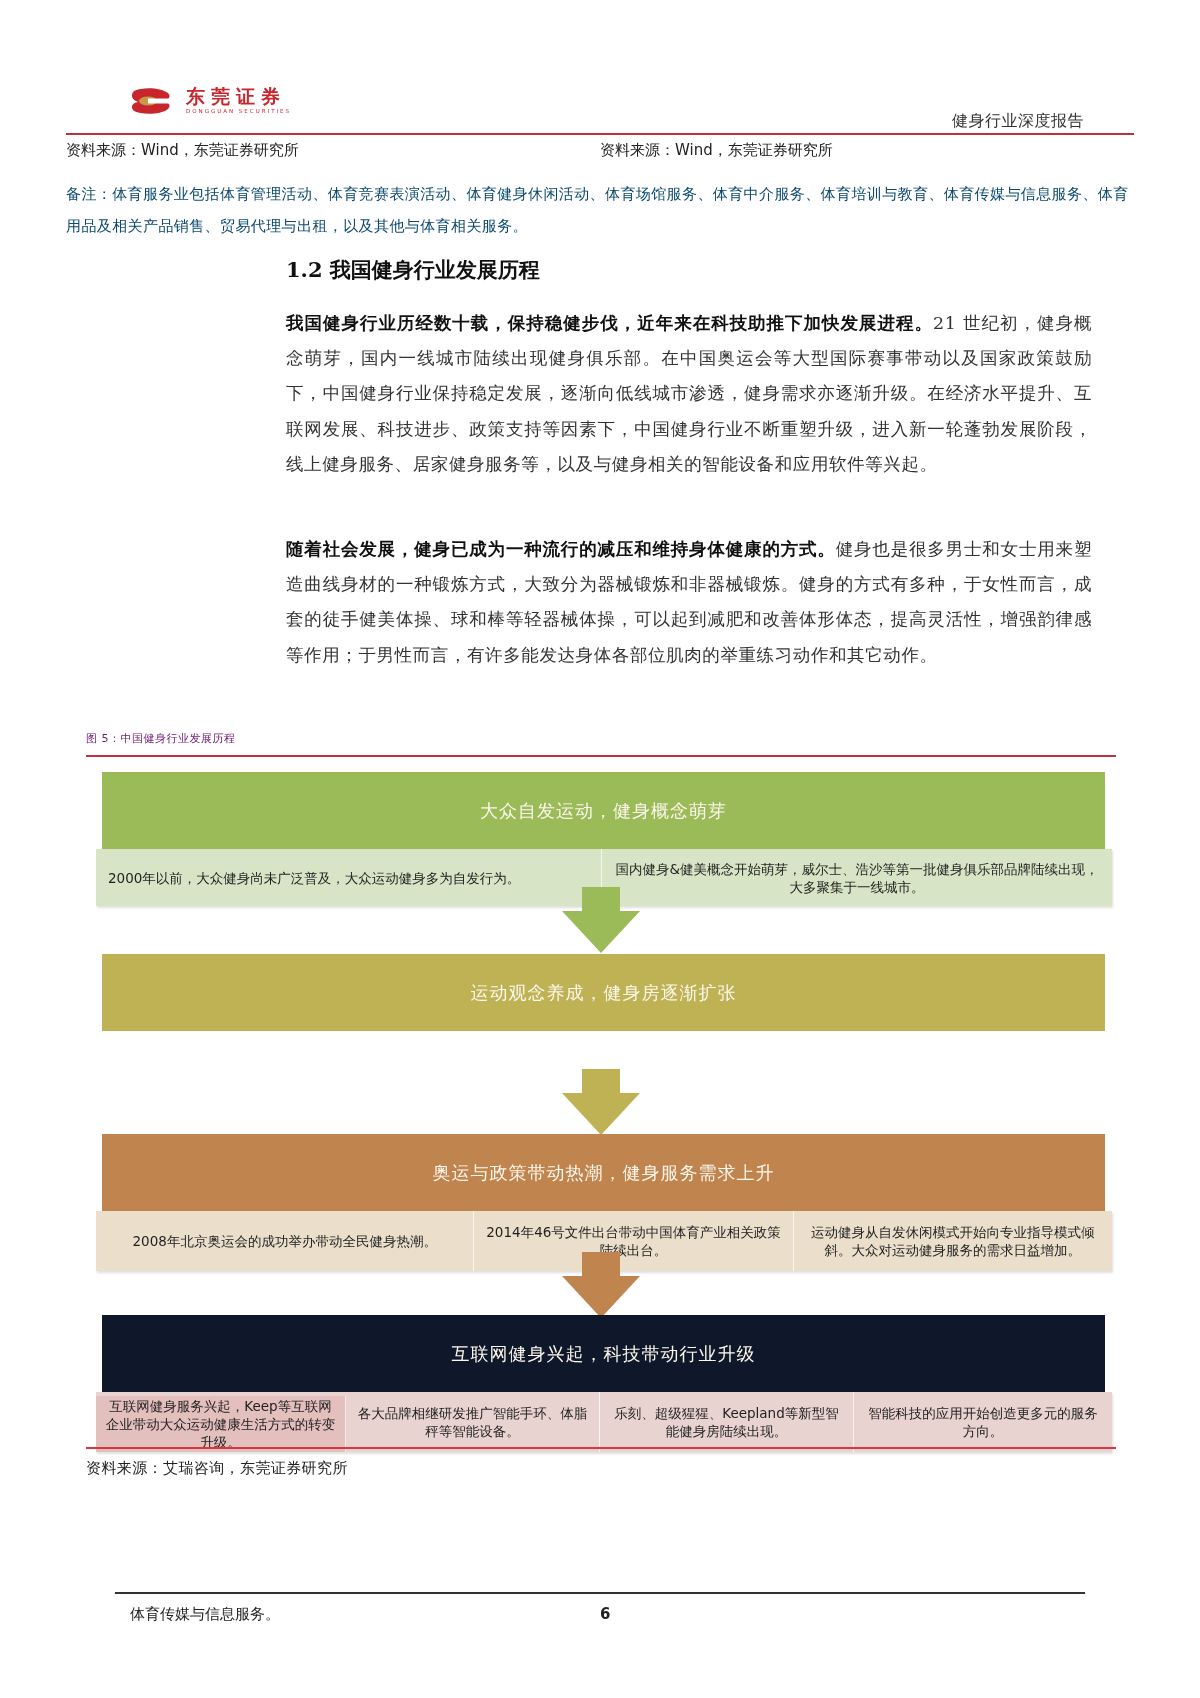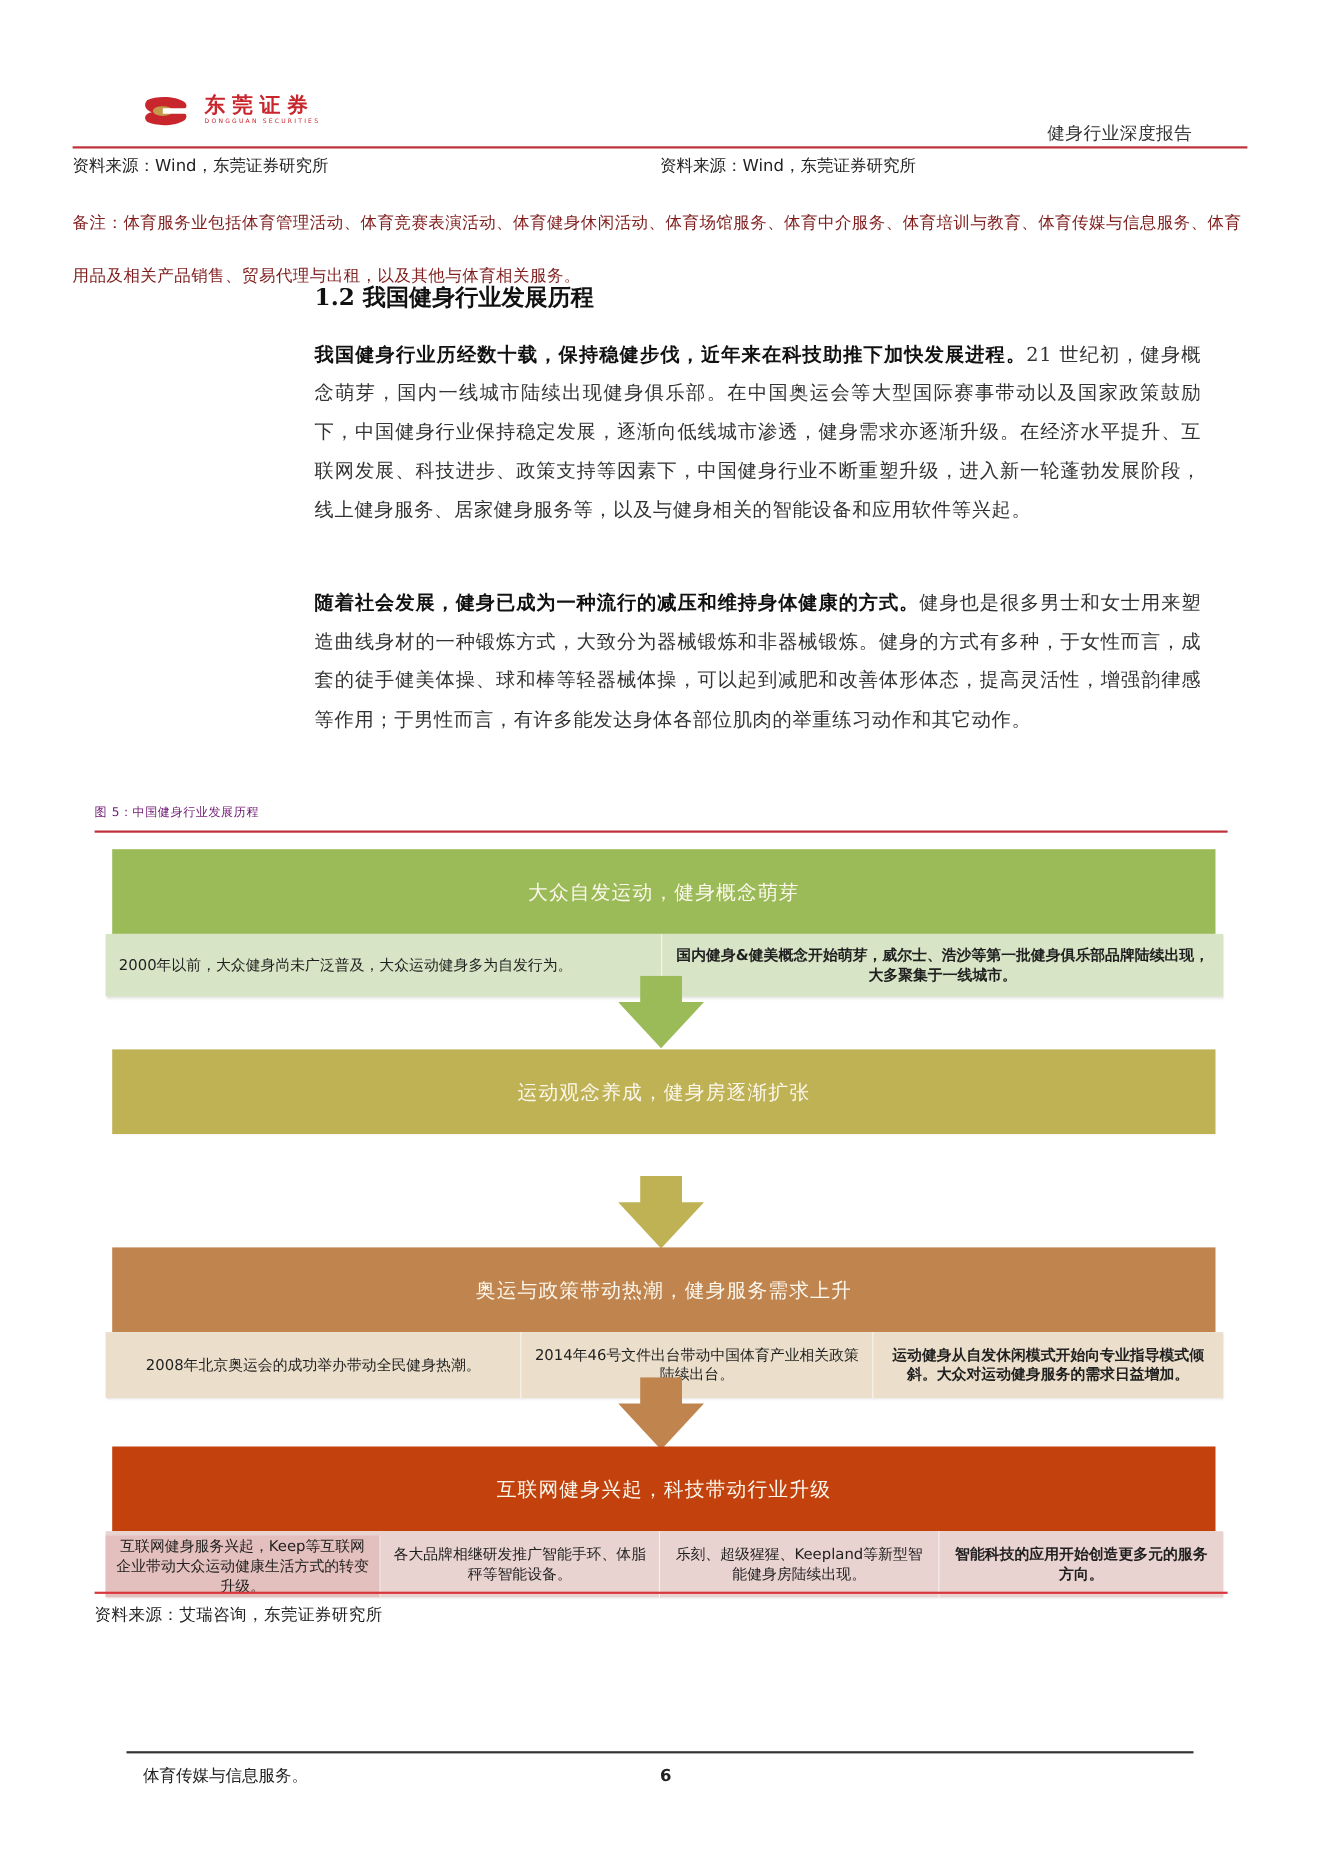--- a/index.html
+++ b/index.html
@@ -12,52 +12,52 @@
   .logo-text { margin-left: 14px; display: flex; flex-direction: column; }
   .logo-cn { font-family: "DejaVu Serif", "Liberation Serif", serif; color: #c8252c; font-size: 19px; letter-spacing: 6px; font-weight: bold; line-height: 20px; }
   .logo-en { color: #c8252c; font-size: 5.5px; letter-spacing: 2px; line-height: 8px; margin-top: 1px; }
 
   .report-type { position: absolute; right: 116px; top: 111px; font-size: 16px; color: #333; letter-spacing: 0.5px; }
   .header-rule { position: absolute; left: 66px; top: 133px; width: 1068px; height: 2px; background: #c0303a; }
 
   .src-top-left { position: absolute; left: 66px; top: 141px; font-size: 15px; color: #222; }
   .src-top-right { position: absolute; left: 600px; top: 141px; font-size: 15px; color: #222; }
 
-  .note { position: absolute; left: 66px; top: 178px; width: 1072px; font-size: 15px; line-height: 48px; color: #7f1d1d; letter-spacing: 0.4px; }
+  .note { position: absolute; left: 66px; top: 178px; width: 1072px; font-size: 15px; line-height: 32px; color: #0c4a6e; letter-spacing: 0.4px; }
 
   .section-title { position: absolute; left: 286px; top: 256px; font-family: "DejaVu Serif", "Liberation Serif", serif; font-weight: bold; font-size: 21px; color: #111; }
 
   .para { position: absolute; left: 286px; width: 806px; font-family: "DejaVu Serif", "Liberation Serif", serif; font-size: 17.5px; line-height: 35.2px; color: #333; text-align: justify; letter-spacing: 0.6px; }
   .para b { color: #111; font-weight: bold; }
   .para1 { top: 306px; }
   .para2 { top: 532px; }
 
   .fig-title { position: absolute; left: 86px; top: 731px; font-size: 11px; color: #701a75; letter-spacing: 0.5px; }
   .fig-rule-top { position: absolute; left: 86px; top: 755px; width: 1030px; height: 2px; background: #c0303a; }
 
   .stage { position: absolute; left: 96px; width: 1016px; }
   .stage-head { margin-left: 6px; width: 1003px; height: 77px; display: flex; align-items: center; justify-content: center; color: #fbf7ec; font-size: 18px; letter-spacing: 1px; }
   .stage-row { display: flex; width: 1016px; box-shadow: 1px 2px 2px rgba(0,0,0,0.12); }
   .stage-cell { display: flex; align-items: center; justify-content: center; text-align: center; font-size: 13.5px; line-height: 18px; color: #1f1f1f; padding: 4px 8px; border-right: 1px solid rgba(255,255,255,0.7); }
-  .stage-cell:last-child { border-right: none; font-weight: bold; }
+  .stage-cell:last-child { border-right: none; }
 
   .s1 { top: 772px; }
   .s1 .stage-head { background: #9bbb59; }
   .s1 .stage-row { height: 57px; background: #d8e4c6; }
 
   .s2 { top: 954px; }
   .s2 .stage-head { background: #bfb255; }
   .s2 .stage-row { height: 57px; background: #e6e2c8; }
 
   .s3 { top: 1134px; }
   .s3 .stage-head { background: #c0844e; }
   .s3 .stage-row { height: 60px; background: #ebdfcc; }
 
   .s4 { top: 1315px; }
-  .s4 .stage-head { background: #c2410c; }
+  .s4 .stage-head { background: #0f172a; }
   .s4 .stage-row { height: 60px; background: #e8d3d0; }
   .s4 .stage-cell:first-child { background: #e3bfbd; margin-top: 4px; }
 
   .arrow { position: absolute; left: 562px; width: 78px; }
   .arrow svg { display: block; }
   .a1 { top: 887px; }
   .a2 { top: 1069px; }
   .a3 { top: 1252px; }
 
   .fig-rule-bottom { position: absolute; left: 86px; top: 1447px; width: 1030px; height: 2px; background: #d9363e; }

